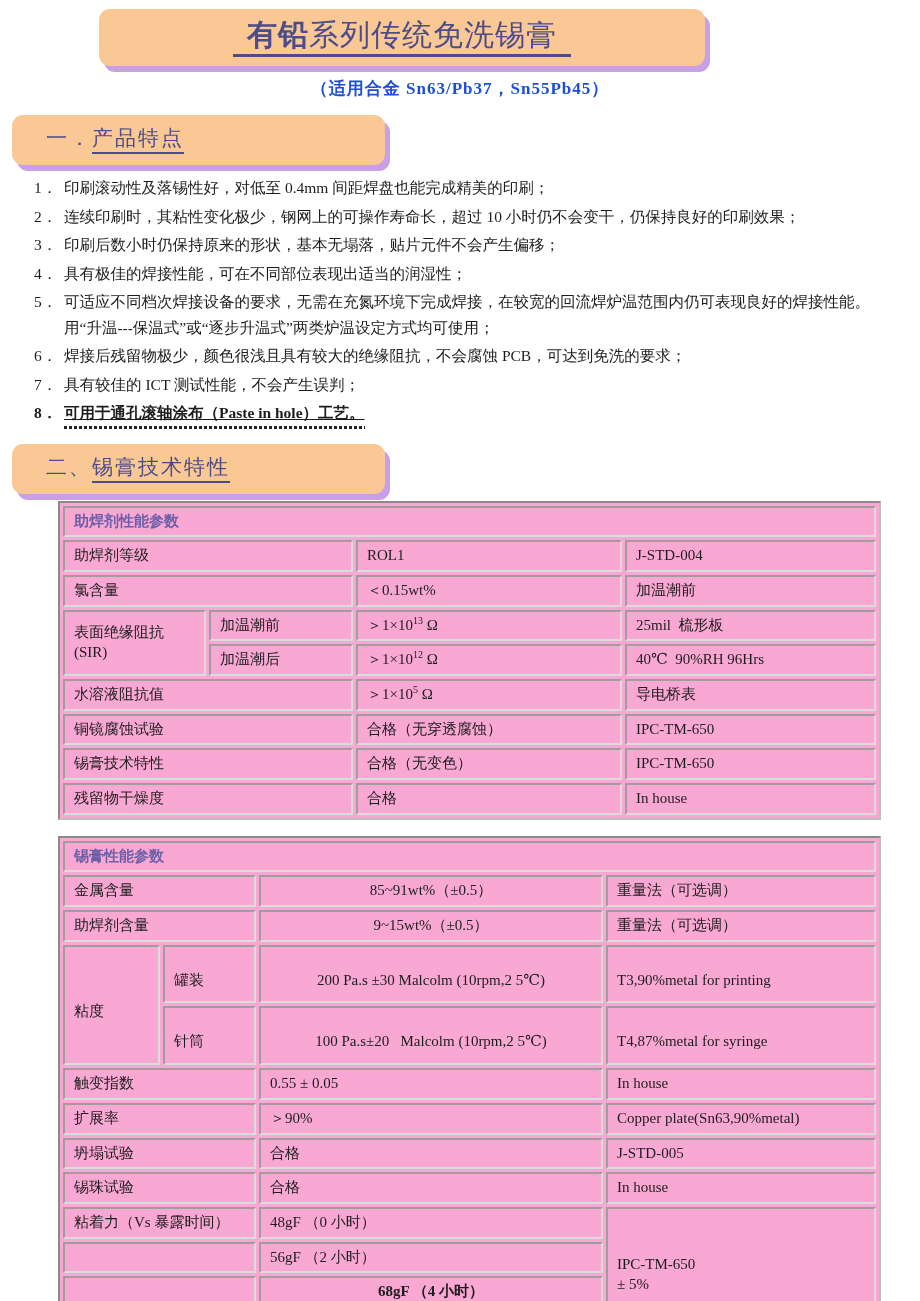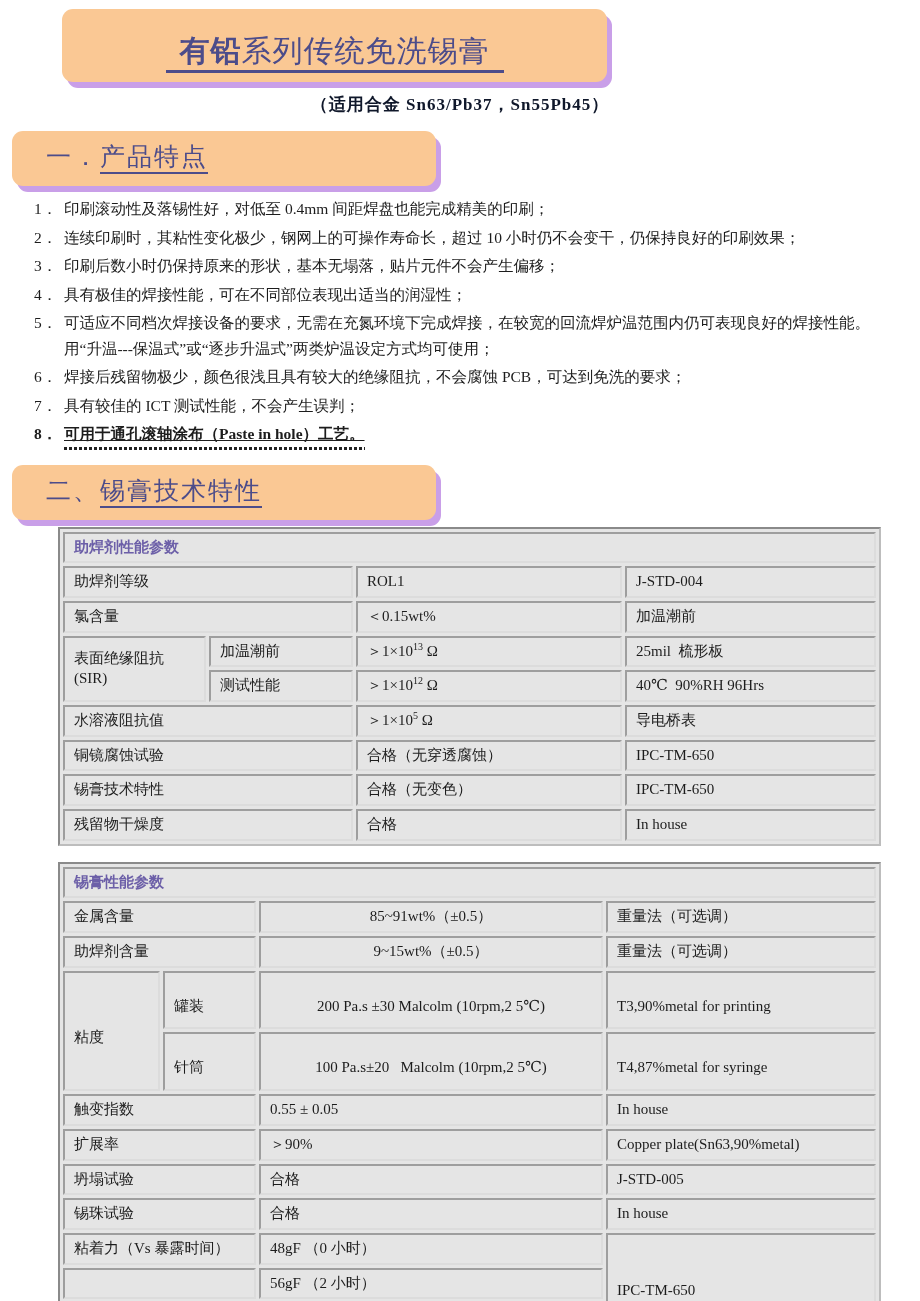--- a/index.html
+++ b/index.html
@@ -17,36 +17,36 @@
     color:var(--txt);
   }
   
   .banner{
     background:var(--banner-bg);
     border-radius:11px;
     box-shadow:5px 6px 0 var(--banner-shadow);
     color:var(--heading);
   }
   .title-banner{
-    width:545px;margin:9px 0 0 62px;
-    padding:22px 10px 10px;
+    width:606px;margin:9px 0 0 99px;
+    padding:6px 10px 10px;
     text-align:center;
     font-size:30px;letter-spacing:1px;
   }
   .title-banner .u{border-bottom:3px solid var(--heading);padding:0 14px 3px;}
   .t-bold{font-weight:bold;}
   .subtitle{
     margin-top:11px;text-align:center;
-    font-size:17px;font-weight:bold;color:#0f172a;
+    font-size:17px;font-weight:bold;color:#1d4ed8;
     letter-spacing:1px;
   }
   .section-banner{
-    width:424px;margin:15px 0 0 12px;
+    width:373px;margin:15px 0 0 12px;
     padding:9px 0 13px 34px;
-    font-size:25px;letter-spacing:2px;
+    font-size:21px;letter-spacing:2px;
   }
   .section-banner .u{border-bottom:2px solid var(--heading);padding-bottom:2px;}
   
   .feat-list{margin:10px 14px 0 34px;}
   .feat-item{display:flex;font-size:15.5px;line-height:25.5px;margin-bottom:3px;}
   .feat-num{flex:0 0 30px;}
   .feat-text{flex:1;}
   .feat-bold{font-weight:bold;}
   .feat-bold .feat-text{
     flex:0 0 auto;
@@ -55,21 +55,21 @@
     background-size:5px 3px;background-repeat:repeat-x;background-position:0 100%;
     padding-bottom:3px;
   }
   
   .tbl{
     margin:7px 0 16px 58px;
     width:804px;
     table-layout:fixed;
     border-collapse:separate;border-spacing:3px;
     border:2px solid;border-color:#8a8a8a #bdbdbd #bdbdbd #8a8a8a;
-    background:#e5e5e5;
+    background:#f9a8d4;
     font-size:15px;
   }
   .tbl td{
     border:2px solid;border-color:#9e9e9e #dcdcdc #dcdcdc #9e9e9e;
     padding:3px 9px 4px;
     white-space:pre-wrap;
     line-height:1.38;
     vertical-align:middle;
     overflow:hidden;
   }
@@ -155,21 +155,21 @@
       <td>加温潮前</td>
     </tr>
     <tr>
       <td rowspan="2">表面绝缘阻抗
 (SIR)</td>
       <td>加温潮前</td>
       <td><span>＞1×10</span><sup>13</sup><span> Ω</span></td>
       <td>25mil  梳形板</td>
     </tr>
     <tr>
-      <td>测试性能</td>
+      <td>加温潮后</td>
       <td><span>＞1×10</span><sup>12</sup><span> Ω</span></td>
       <td>40℃  90%RH 96Hrs</td>
     </tr>
     <tr>
       <td colspan="2">水溶液阻抗值</td>
       <td><span>＞1×10</span><sup>5</sup><span> Ω</span></td>
       <td>导电桥表</td>
     </tr>
     <tr>
       <td colspan="2">铜镜腐蚀试验</td>

